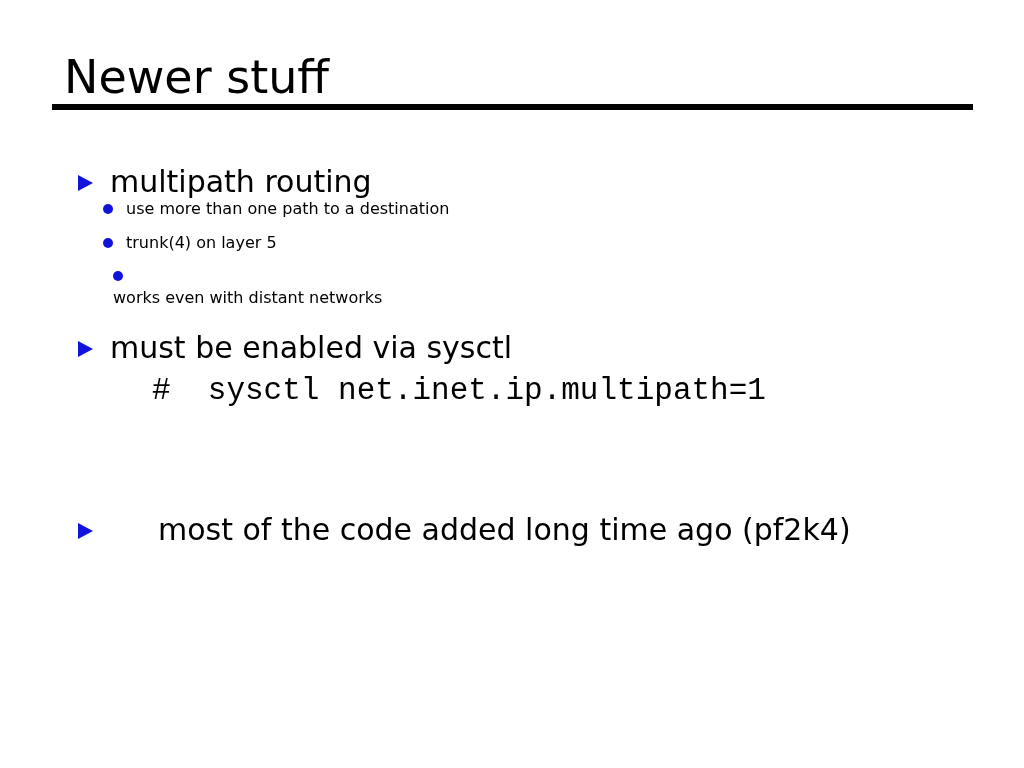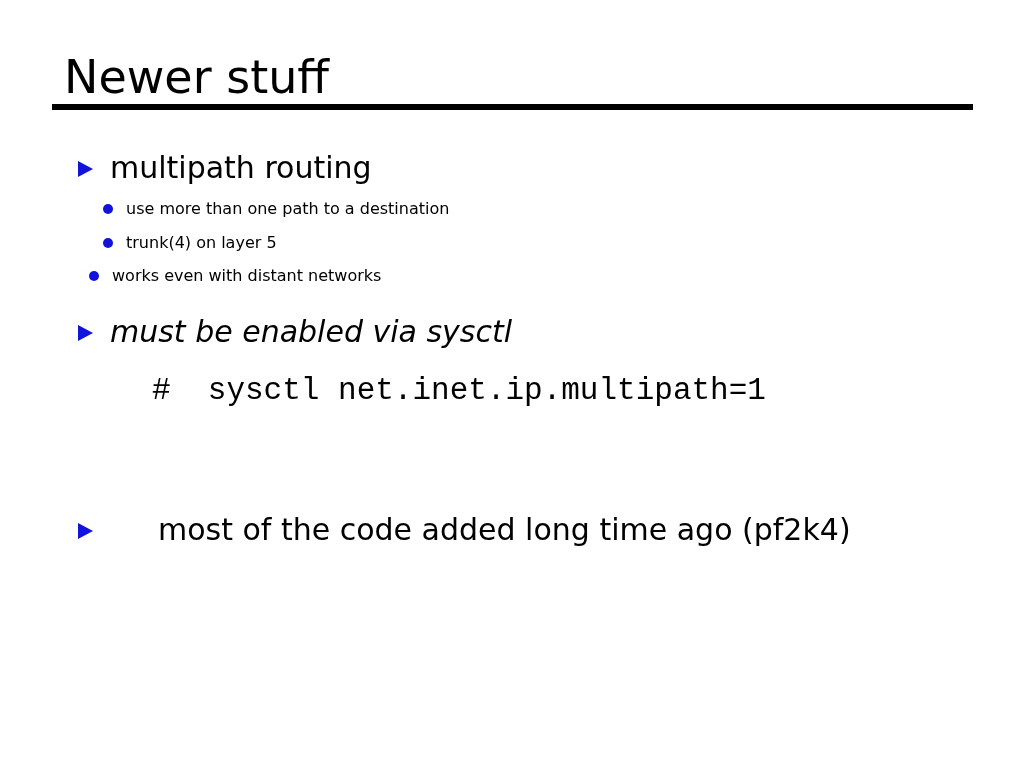--- a/index.html
+++ b/index.html
@@ -43,39 +43,39 @@
   }
 </style>
 </head>
 <body style="background: rgb(255, 255, 255);">
 
 <div class="slide">
 
   <div class="title">Newer stuff</div>
   <div class="rule"></div>
 
-  <div class="l1" style="left:78px;top:150px;">
+  <div class="l1" style="left:78px;top:164px;">
     <span class="tri"></span>
     <span>multipath routing</span>
   </div>
 
   <div class="sub" style="left:103px;top:192px;">
     <span class="dot"></span>
     <span>use more than one path to a destination</span>
   </div>
   <div class="sub" style="left:103px;top:226px;">
     <span class="dot"></span>
     <span>trunk(4) on layer 5</span>
   </div>
-  <div class="sub" style="left:89px;top:259px;">
+  <div class="sub" style="left:113px;top:259px;flex-direction:column;">
     <span class="dot"></span>
     <span>works even with distant networks</span>
   </div>
 
-  <div class="l1" style="left:78px;top:314px;font-style:italic;">
+  <div class="l1" style="left:78px;top:330px;">
     <span class="tri"></span>
     <span>must be enabled via sysctl</span>
   </div>
 
   <div class="code">#  sysctl net.inet.ip.multipath=1</div>
 
   <div class="l1" style="left:78px;top:512px;gap:48px;">
     <span class="tri"></span>
     <span>most of the code added long time ago (pf2k4)</span>
   </div>

